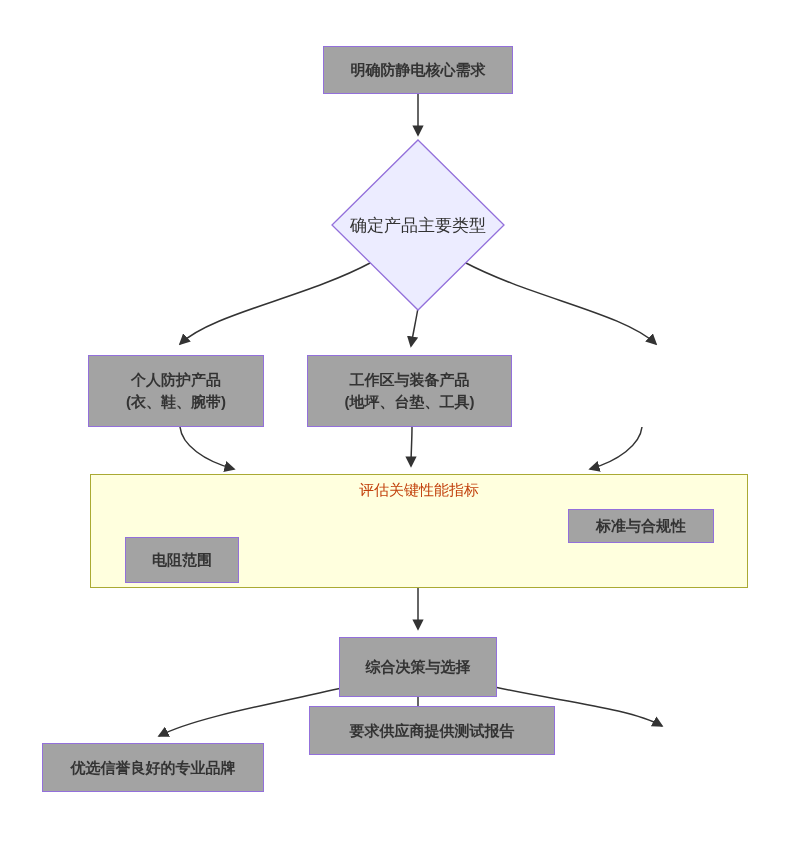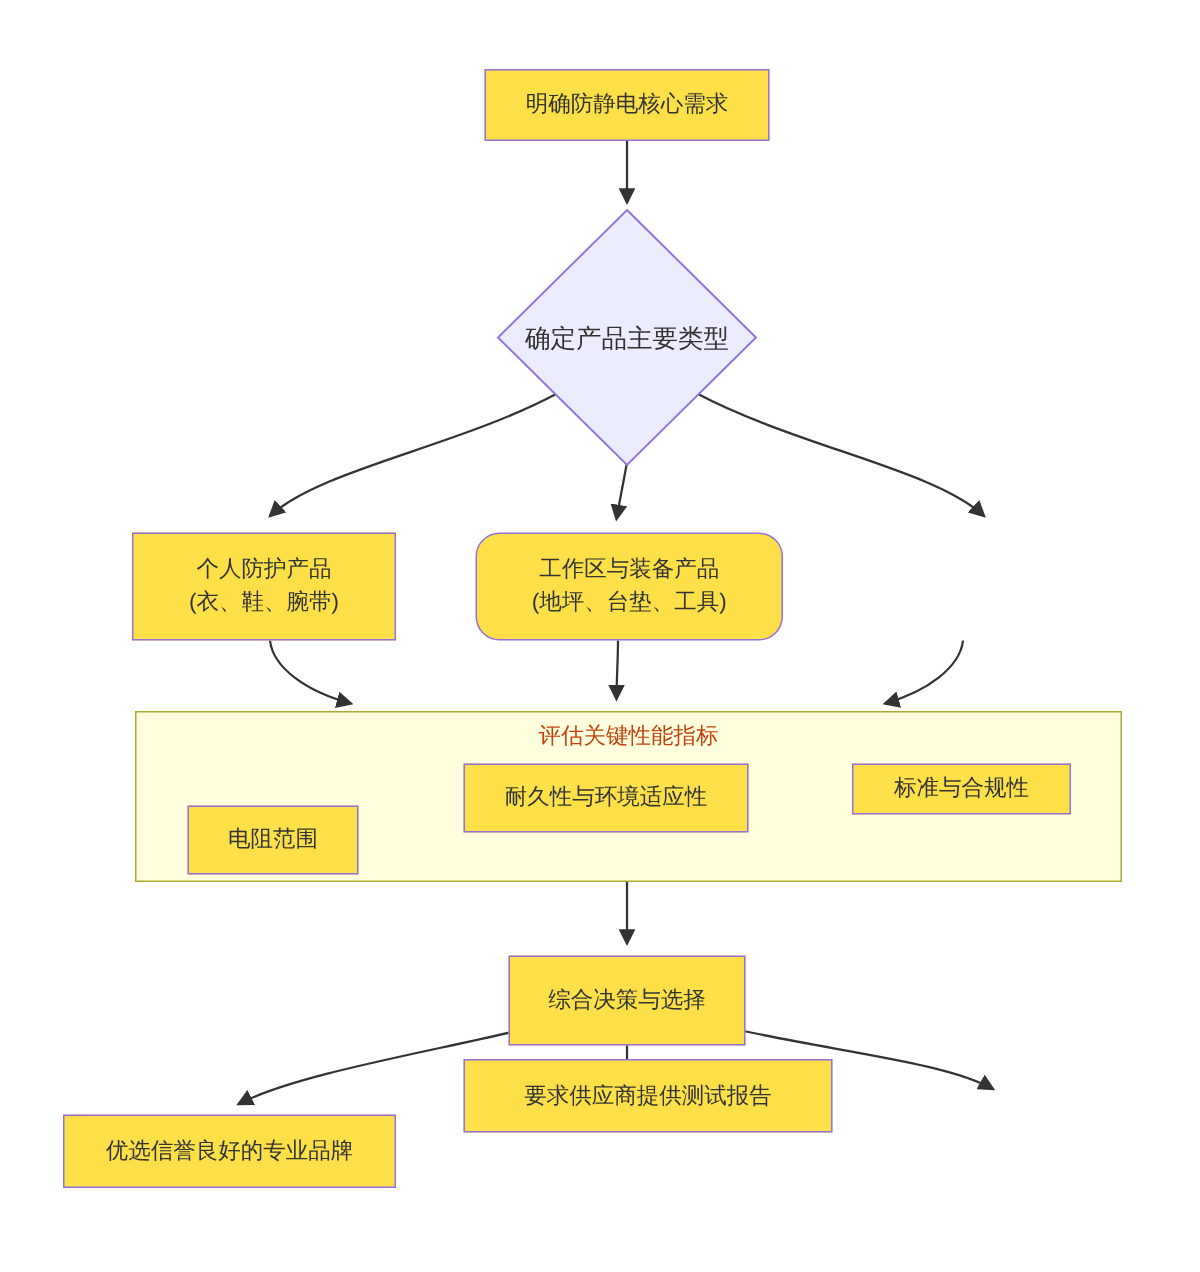--- a/index.html
+++ b/index.html
@@ -18,30 +18,31 @@
   svg.edge-layer {
     position: absolute;
     left: 0;
     top: 0;
     width: 800px;
     height: 848px;
   }
   .node {
     position: absolute;
     box-sizing: border-box;
-    background: #fde047;
+    background: #a3a3a3;
     border: 1px solid #9370DB;
     color: #333333;
     font-size: 15px;
     line-height: 22px;
     display: flex;
     flex-direction: column;
     align-items: center;
     justify-content: center;
     text-align: center;
+    font-weight: bold;
   }
   .cluster {
     position: absolute;
     box-sizing: border-box;
     background: #FFFFDE;
     border: 1px solid #AAAA33;
   }
   .cluster-title {
     position: absolute;
     top: 6px;
@@ -98,33 +99,30 @@
     <span>明确防静电核心需求</span>
   </div>
 
   <div class="diamond-label">确定产品主要类型</div>
 
   <div class="node" style="left:88px; top:355px; width:176px; height:72px;">
     <span>个人防护产品</span>
     <span>(衣、鞋、腕带)</span>
   </div>
 
-  <div class="node" style="left:317px; top:355px; width:205px; height:72px;border-radius:16px;">
+  <div class="node" style="left:307px; top:355px; width:205px; height:72px;">
     <span>工作区与装备产品</span>
     <span>(地坪、台垫、工具)</span>
   </div>
 
 
   <div class="node" style="left:125px; top:509px; width:114px; height:46px;margin-top:28px;">
     <span>电阻范围</span>
   </div>
 
-  <div class="node" style="left:309px; top:509px; width:190px; height:46px;">
-    <span>耐久性与环境适应性</span>
-  </div>
 
   <div class="node" style="left:568px; top:509px; width:146px; height:34px;">
     <span>标准与合规性</span>
   </div>
 
   <div class="node" style="left:339px; top:637px; width:158px; height:60px;">
     <span>综合决策与选择</span>
   </div>
 
   <div class="node" style="left:42px; top:743px; width:222px; height:49px;">

